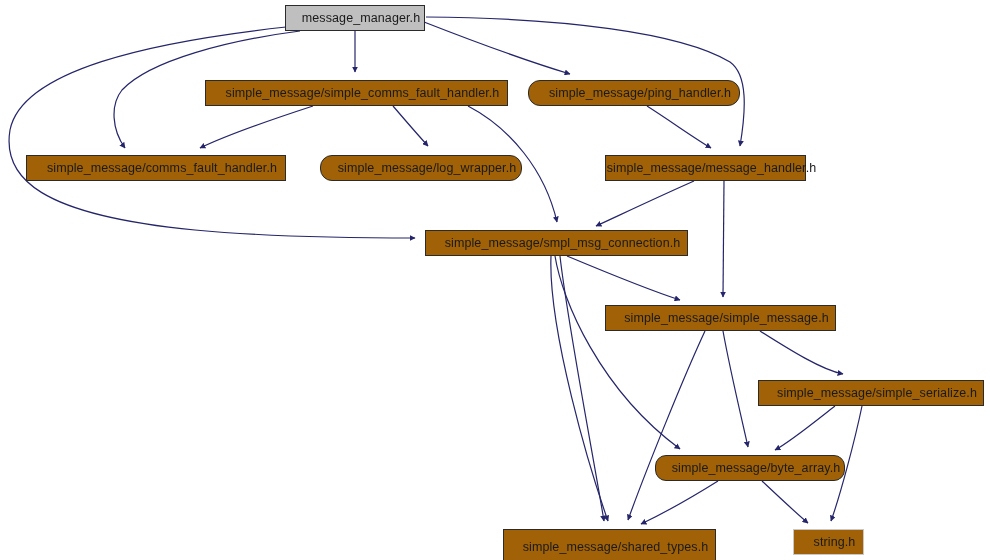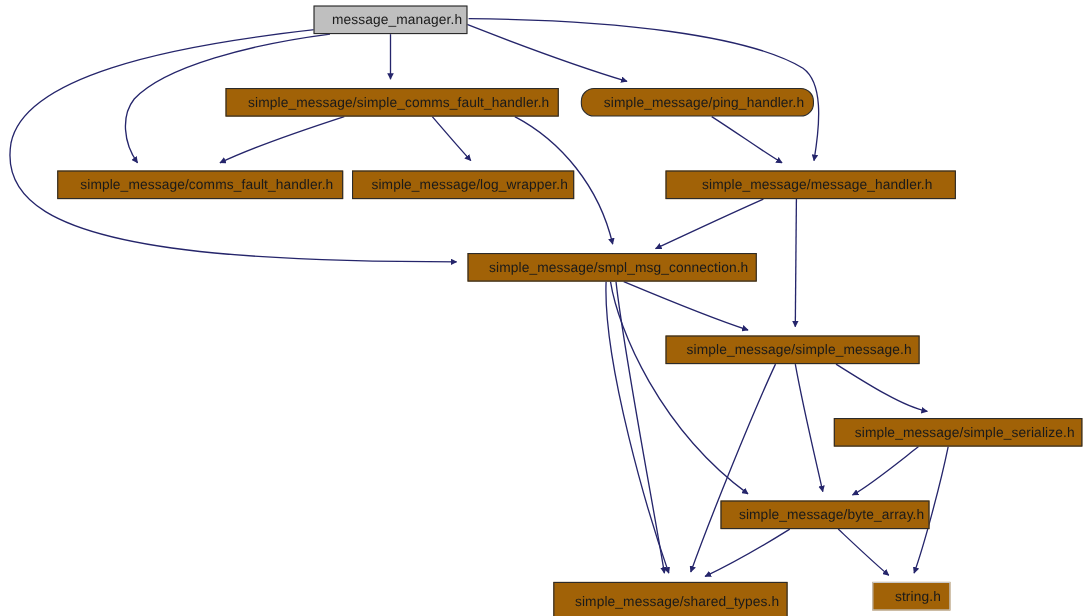--- a/index.html
+++ b/index.html
@@ -91,39 +91,39 @@
   <div id="node-group">
       <div class="node root" style="left: 285px; top: 5px; width: 140px; height: 26px;">
         <span class="node-label">message_manager.h</span>
       </div>
       <div class="node" style="left: 205px; top: 80px; width: 303px; height: 26px;">
         <span class="node-label">simple_message/simple_comms_fault_handler.h</span>
       </div>
       <div class="node" style="left: 528px; top: 80px; width: 212px; height: 26px; border-radius: 12px;">
         <span class="node-label">simple_message/ping_handler.h</span>
       </div>
-      <div class="node" style="left: 52px; top: 155px; width: 260px; height: 26px;">
+      <div class="node" style="left: 26px; top: 155px; width: 260px; height: 26px;">
         <span class="node-label">simple_message/comms_fault_handler.h</span>
       </div>
-      <div class="node" style="left: 320px; top: 155px; width: 202px; height: 26px;">
+      <div class="node" style="left: 320px; top: 155px; width: 202px; height: 26px; border-radius: 12px;">
         <span class="node-label">simple_message/log_wrapper.h</span>
       </div>
-      <div class="node" style="left: 605px; top: 155px; width: 264px; height: 26px;">
+      <div class="node" style="left: 605px; top: 155px; width: 201px; height: 26px;">
         <span class="node-label">simple_message/message_handler.h</span>
       </div>
       <div class="node" style="left: 425px; top: 230px; width: 263px; height: 26px; justify-content: center;">
         <span class="node-label">simple_message/smpl_msg_connection.h</span>
       </div>
       <div class="node" style="left: 605px; top: 305px; width: 231px; height: 26px;">
         <span class="node-label">simple_message/simple_message.h</span>
       </div>
       <div class="node" style="left: 758px; top: 380px; width: 226px; height: 26px; align-items: center;">
         <span class="node-label">simple_message/simple_serialize.h</span>
       </div>
-      <div class="node" style="left: 655px; top: 455px; width: 190px; height: 26px;">
+      <div class="node" style="left: 655px; top: 455px; width: 190px; height: 26px; border-radius: 11px;">
         <span class="node-label">simple_message/byte_array.h</span>
       </div>
       <div class="node" style="left: 503px; top: 529px; width: 213px; height: 36px;">
         <span class="node-label">simple_message/shared_types.h</span>
       </div>
       <div class="node system" style="left: 793px; top: 529px; width: 71px; height: 26px;">
         <span class="node-label">string.h</span>
       </div>
     </div>
 

